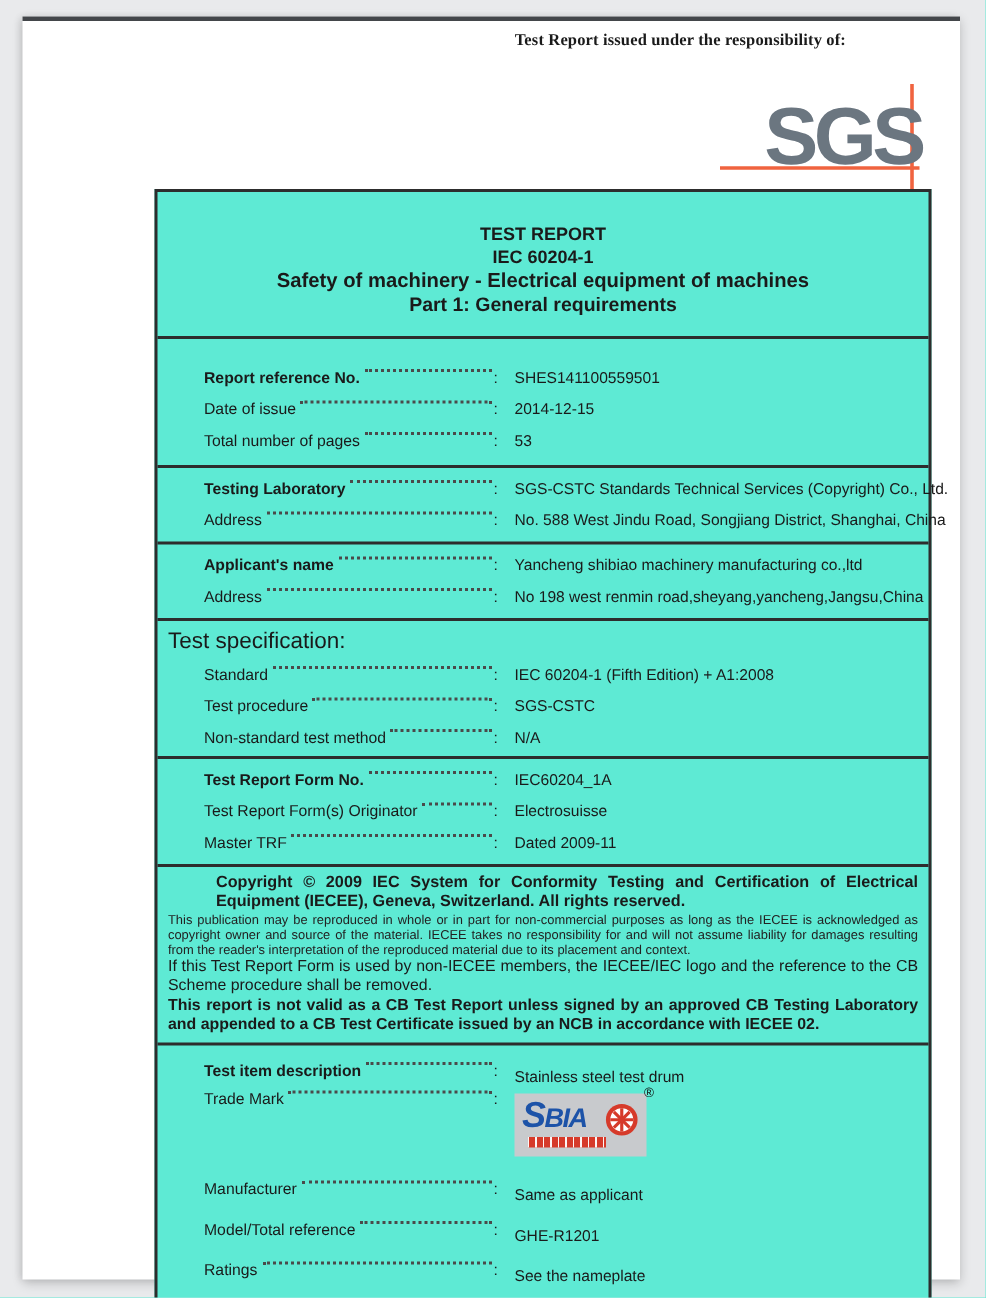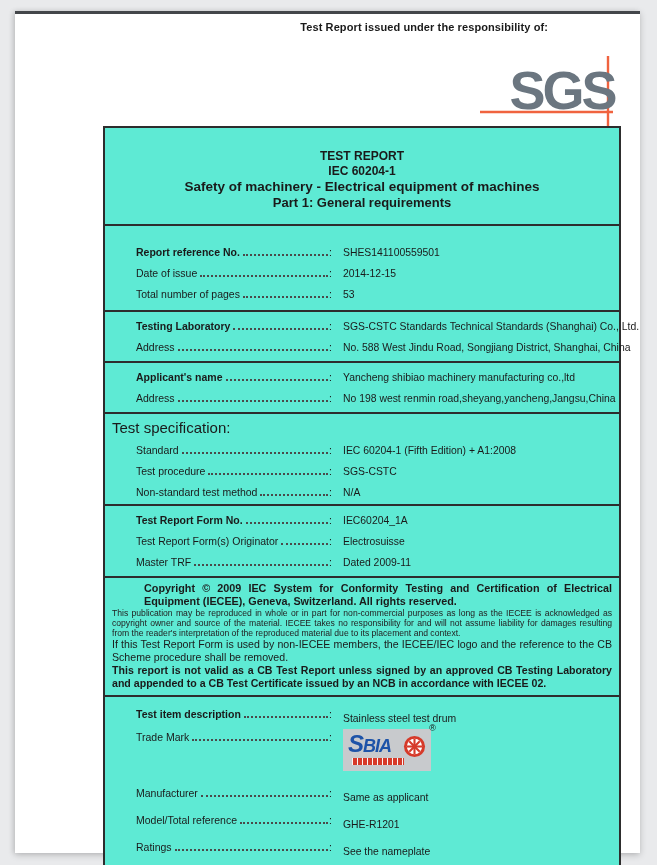--- a/index.html
+++ b/index.html
@@ -10,22 +10,22 @@
     color:#1a1a1a;
   }
   .page {
     position:absolute; left:15px; top:11px; width:625px; height:839px;
     background:#ffffff;
     border-top:3px solid #43464a;
     box-shadow:0 2px 7px rgba(0,0,0,0.20), -2px 0 5px rgba(0,0,0,0.08);
   }
   
   .issuer {
-    position:absolute; top:7px; left:0; width:533px;
-    text-align:right; font-weight:bold; font-size:11px; letter-spacing:0.1px;
+    position:absolute; top:7px; left:16px; width:533px;
+    text-align:right; font-weight:bold; font-size:11px; letter-spacing:0.1px;font-family:Liberation Serif, serif;
   }
   .sgs { position:absolute; top:26px; left:458px; width:165px; height:90px; }
   
   .rtable {
     position:absolute; left:88px; top:112px; width:518px;
     border:2px solid #2d2d2d; box-sizing:border-box; background:#5eead4;
   }
   .sec { border-top:2px solid #2d2d2d; }
   .sec:first-child { border-top:none; }
   .title-sec { padding:21px 0 13px 0; }
@@ -37,21 +37,21 @@
   .sec-d { padding:3px 0 2px 0; }
   .sec-e { padding:3px 0 4px 0; }
   .sec-cr { padding:4px 0 5px 0; }
   .sec-g { padding:4px 0 12px 0; }
   .frow {
     display:flex; align-items:flex-end; height:21px;
     padding:0 7px 4px 7px; box-sizing:border-box;
   }
   .frow.tall { height:27px; }
   .frow.desc { height:23px; }
-  .lw { display:flex; align-items:flex-end; width:196px; flex:none;padding-left:24px; }
+  .lw { display:flex; align-items:flex-start; width:196px; flex:none;padding-left:24px; }
   .lbl { font-size:10.5px; white-space:nowrap; }
   .b { font-weight:bold; }
   .leader { flex:1; min-width:6px; border-bottom:2px dotted #4a4a4a; margin:0 1px 2px 3px; }
   .cl { font-size:10.5px; }
   .val { font-size:10.4px; margin-left:11px; white-space:nowrap; }
   .val-low { position:relative; top:4px; }
   .shead { font-size:15px; font-weight:normal; padding:2px 7px 3px 7px; }
   
   .cp { margin:0; padding:0 7px; text-align:justify; }
   .cp.n1 { font-size:10.8px; font-weight:bold; line-height:13px;padding-left:39px; }
@@ -130,21 +130,21 @@
       </div>
     </div>
 
     <div class="sec sec-b">
       <div class="frow">
         <div class="lw">
             <span class="lbl b">Testing Laboratory</span>
             <span class="leader"></span>
             <span class="cl">:</span>
           </div>
-        <span class="val">SGS-CSTC Standards Technical Standards (Shanghai) Co., Ltd.</span>
+        <span class="val">SGS-CSTC Standards Technical Services (Copyright) Co., Ltd.</span>
       </div>
       <div class="frow">
         <div class="lw">
             <span class="lbl">Address</span>
             <span class="leader"></span>
             <span class="cl">:</span>
           </div>
         <span class="val">No. 588 West Jindu Road, Songjiang District, Shanghai, China</span>
       </div>
     </div>

